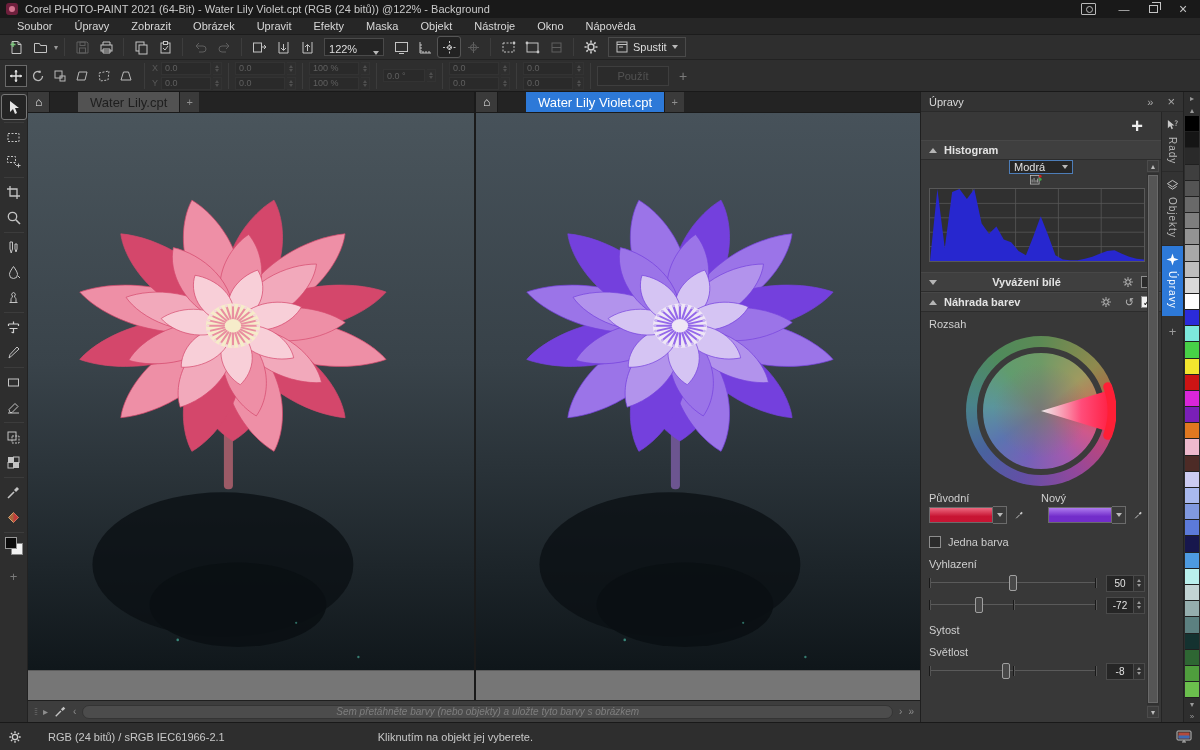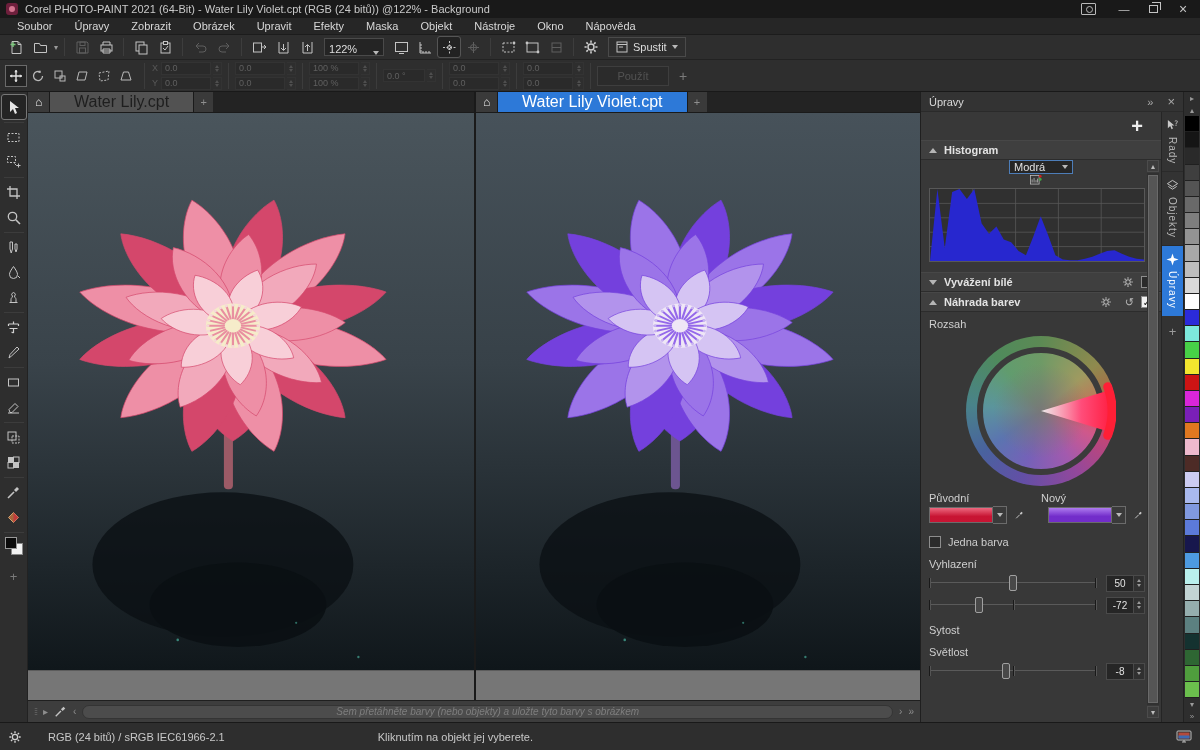--- a/index.html
+++ b/index.html
@@ -76,21 +76,21 @@
   
   .docs { width:892px; display:flex; flex-direction:column; }
   .docpanes { flex:1; display:flex; min-height:0; }
   .pane { display:flex; flex-direction:column; min-width:0; }
   .pane.left { width:446px; }
   .pane.right { width:444px; }
   .pane-divider { width:2px; background:#1a1a1a; }
   .tabbar { height:21px; background:#232323; display:flex; align-items:stretch; border-bottom:1px solid #1a1a1a; }
   .home-btn { width:22px; display:flex; align-items:center; justify-content:center; background:#3a3a3a;
               border-right:1px solid #1a1a1a; color:#e8e8e8; font-size:12px; }
-  .doc-tab { padding:0 24px; display:flex; align-items:center; font-size:16px; }
+  .doc-tab { padding:0 12px; display:flex; align-items:center; font-size:13px;margin-left:28px; }
   .doc-tab.inactive { background:#525252; color:#1e1e1e; }
   .doc-tab.active { background:#2d79d8; color:#fff; }
   .tab-plus { width:20px; display:flex; align-items:center; justify-content:center; background:#3a3a3a;
               border-left:1px solid #1a1a1a; color:#8f8f8f; }
   .canvas { flex:1; min-height:0; display:block; width:100%; }
   .pane-bottom { height:30px; background:#767676; border-top:1px solid #5c5c5c; }
 
   
   .tray { height:22px; background:#3d3d3d; border-top:1px solid #1f1f1f; display:flex; align-items:center;
           padding:0 6px; gap:6px; }
@@ -875,21 +875,21 @@
                 <line x1="60" y1="0" x2="60" y2="40" stroke="#585858" stroke-width="0.4"></line>
                 <line x1="80" y1="0" x2="80" y2="40" stroke="#585858" stroke-width="0.4"></line>
                 <line x1="0" y1="8" x2="100" y2="8" stroke="#585858" stroke-width="0.4"></line>
                 <line x1="0" y1="16" x2="100" y2="16" stroke="#585858" stroke-width="0.4"></line>
                 <line x1="0" y1="24" x2="100" y2="24" stroke="#585858" stroke-width="0.4"></line>
                 <line x1="0" y1="32" x2="100" y2="32" stroke="#585858" stroke-width="0.4"></line>
                 <polygon points="0,40 0.00,40.00 3.45,0.00 6.90,32.80 10.34,1.60 13.79,0.00 17.24,5.60 20.69,0.00 24.14,19.20 27.59,24.80 31.03,20.80 34.48,28.00 37.93,29.60 41.38,34.40 44.83,36.80 48.28,26.40 51.72,15.20 55.17,25.60 58.62,36.80 62.07,39.20 65.52,39.60 68.97,39.60 72.41,38.80 75.86,37.60 79.31,36.00 82.76,34.40 86.21,34.00 89.66,36.00 93.10,37.60 96.55,38.80 100.00,39.20 100,40" fill="#2727cf"></polygon>
               </svg>
           </div>
 
-          <div class="sec-head" style="margin-top:4px;">
+          <div class="sec-head" style="margin-top:4px;text-align:center;">
             <span class="tri down"></span>
             <span class="sec-title">Vyvážení bílé</span>
             <span class="sec-ico">
               <svg width="12" height="12" viewBox="0 0 16 16">
                   <circle cx="8" cy="8" r="3" fill="none" stroke="#b5b5b5" stroke-width="1.4"></circle>
                   <g stroke="#b5b5b5" stroke-width="1.6">
                     <path d="M8 1.5v2.2M8 12.3v2.2M1.5 8h2.2M12.3 8h2.2M3.4 3.4l1.6 1.6M11 11l1.6 1.6M12.6 3.4L11 5M5 11l-1.6 1.6"></path>
                   </g>
                 </svg>
             </span>

